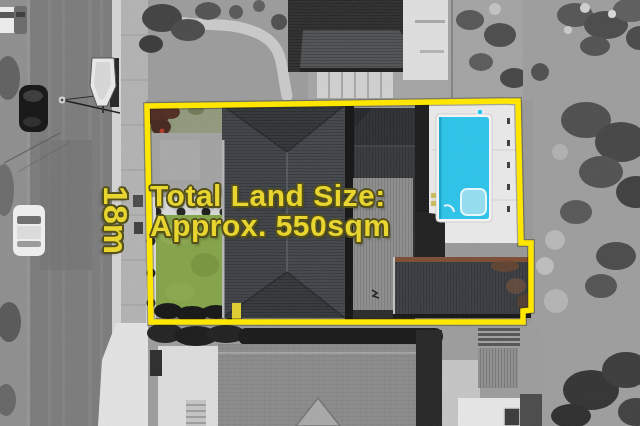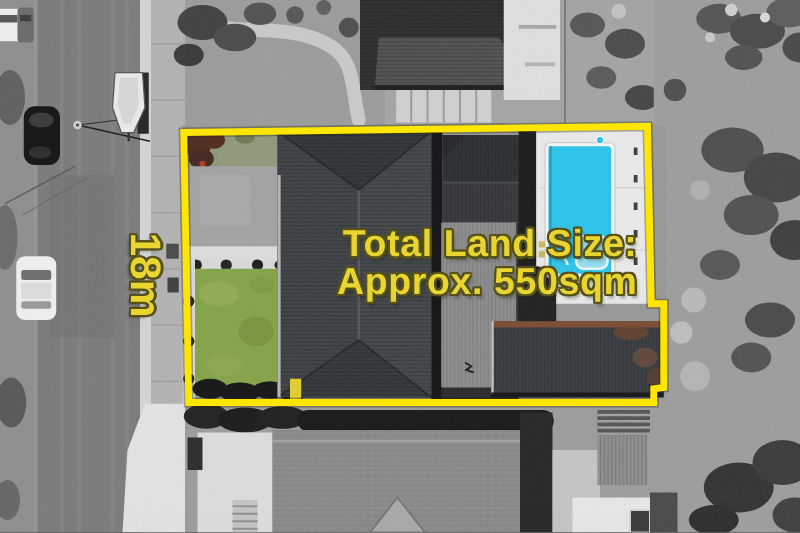--- a/index.html
+++ b/index.html
@@ -28,21 +28,21 @@
   .label{
     position:absolute;color:var(--label-fill);font-weight:bold;
     text-shadow:
       -1.5px -1.5px 0 var(--label-outline), 1.5px -1.5px 0 var(--label-outline),
       -1.5px  1.5px 0 var(--label-outline), 1.5px  1.5px 0 var(--label-outline),
       -1.8px 0 0 var(--label-outline), 1.8px 0 0 var(--label-outline),
       0 -1.8px 0 var(--label-outline), 0 1.8px 0 var(--label-outline),
       2px 3px 3px rgba(35,35,10,.45);
     white-space:nowrap;
   }
-  #land-size{left:150px;top:181px;width:360px;text-align:right;font-size:30px;line-height:30px;letter-spacing:.5px;}
+  #land-size{left:150px;top:181px;width:360px;text-align:left;font-size:30px;line-height:30px;letter-spacing:.5px;}
   #frontage{left:78px;top:202px;width:76px;height:36px;text-align:center;font-size:34px;line-height:36px;transform:rotate(90deg);}
 </style>
 </head>
 <body>
 
 <div id="stage">
 
 <svg width="640" height="426" viewBox="0 0 640 426">
   <defs>
     <pattern id="ribsH" width="4" height="3" patternUnits="userSpaceOnUse">

